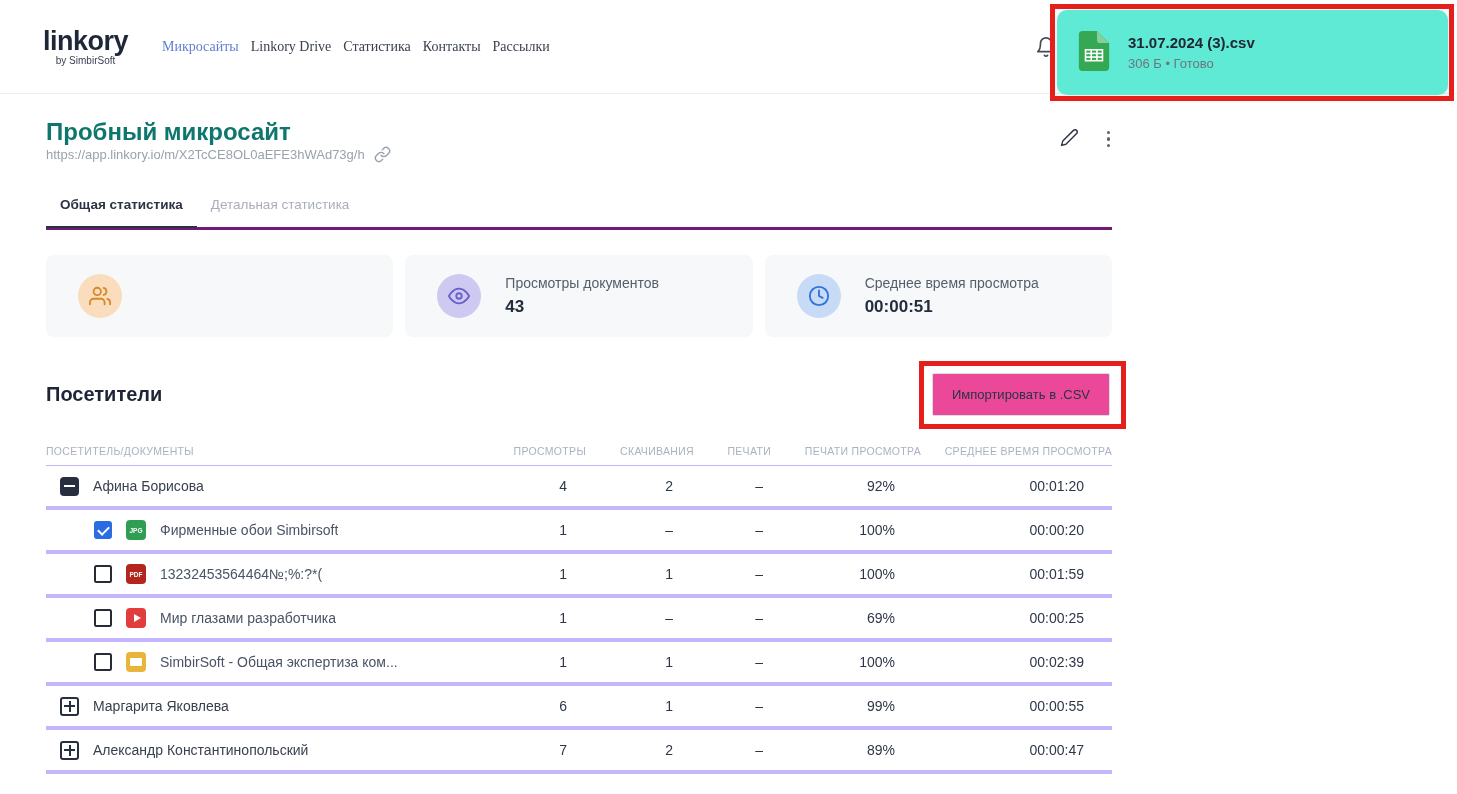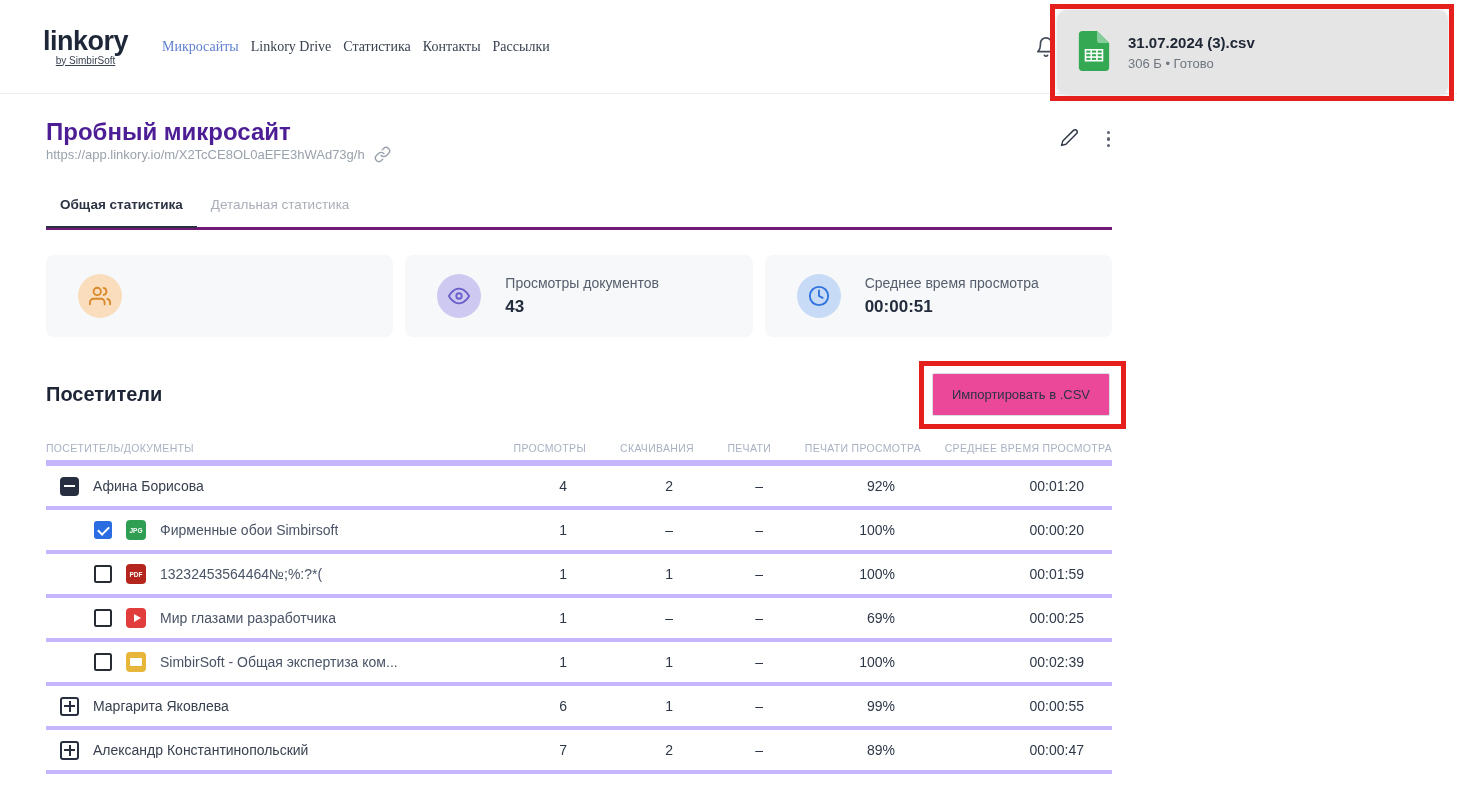--- a/index.html
+++ b/index.html
@@ -4,42 +4,42 @@
 <style>
   * { margin:0; padding:0; box-sizing:border-box; }
   html,body { background:#fff; }
   body { font-family:"Liberation Sans","DejaVu Sans",sans-serif; color:#2a3344; }
   .screen { position:relative; width:1457px; height:794px; background:#fff; overflow:hidden; }
 
   
   .topbar { height:94px; display:flex; align-items:center; padding:0 43px; border-bottom:1px solid #eceef1; background:#fff;text-align:center; }
   .logo { margin-right:34px; cursor:pointer; }
   .logo-word { font-size:27px; font-weight:700; color:#1e2738; letter-spacing:-0.5px; line-height:1; }
-  .logo-tag { font-size:10px; color:#3a4150; margin-top:0;text-decoration:underline; }
+  .logo-tag { font-size:10px; color:#3a4150; margin-top:0; }
   .nav { display:flex; gap:12px; align-items:center;font-family:Liberation Serif, serif; }
   .nav-item { font-size:14px; color:#39414f; cursor:pointer; }
   .nav-item.active { color:#5f7fd0; }
 
   
   .bell { position:absolute; left:1035px; top:36px; z-index:1; cursor:pointer; }
 
   
   .anno-frame { position:absolute; border:5px solid var(--anno,#e41f1c); z-index:3; pointer-events:none; }
   .frame-notif { left:1050px; top:4px; width:404px; height:97px; }
-  .notification { position:absolute; left:1057px; top:10px; width:391px; height:85px; background:#e5e5e5;
+  .notification { position:absolute; left:1057px; top:10px; width:391px; height:85px; background:#5eead4;
                   border-radius:10px; box-shadow:0 1px 8px rgba(40,50,70,.16); display:flex; align-items:center;
                   padding:0 18px 0 20px; gap:17px; z-index:2; cursor:pointer; }
   .notif-title { font-size:15px; font-weight:700; color:#202836; }
   .notif-meta { font-size:13px; color:#6e757f; margin-top:5px; }
 
   
   .container { width:1066px; margin-left:46px; }
 
   .title-row { position:relative; margin-top:24px; }
-  .page-title { font-size:24px; font-weight:700; color:#4c1d95; letter-spacing:0; }
+  .page-title { font-size:24px; font-weight:700; color:#0f766e; letter-spacing:0; }
   .url-row { display:flex; align-items:center; gap:9px; margin-top:0; }
   .page-url { font-size:13px; color:#9aa2ac; }
   .link-btn { display:flex; cursor:pointer; }
   .title-actions { position:absolute; right:0; top:10px; display:flex; align-items:center; gap:26px; }
   .icon-btn { background:none; border:none; display:flex; align-items:center; cursor:pointer; padding:0; }
   .kebab { display:flex; flex-direction:column; gap:3px; padding:2px; }
   .kebab i { width:3.5px; height:3.5px; border-radius:50%; background:#5b626e; }
 
   
   .tabs { display:flex; margin-top:34px; border-bottom:3px solid #701a75; }
@@ -57,21 +57,21 @@
   .section-row { display:flex; justify-content:space-between; align-items:center; margin-top:36px; }
   .section-title { font-size:20px; font-weight:700; color:#1d2536; }
   .import-wrap { position:relative; margin-right:2px; }
   .import-btn { background:#ec4899; border:1px solid #d9dde2; border-radius:2px; padding:13px 19px; font-size:13px; color:#2a3344;
                 font-family:inherit; cursor:pointer; }
   .frame-btn { left:-13px; top:-12px; right:-16px; bottom:-13px; position:absolute; border:5px solid var(--anno,#e41f1c); pointer-events:none; }
 
   
   .table { margin-top:20px; }
   .trow, .thead { display:grid; grid-template-columns:minmax(0,1fr) 115px 108px 77px 150px 191px; align-items:center; }
-  .thead { height:30px; border-bottom:6px solid #c4b5fd; }
+  .thead { height:30px; border-bottom:1px solid #c4b5fd; }
   .th { font-size:10.5px; color:#a9b2c2; letter-spacing:.03em; text-align:right; }
   .th.first { text-align:left; }
   .trow { height:44px; border-bottom:4px solid #c4b5fd; }
   .td { font-size:14px; color:#2e3748; text-align:right; }
   .td.c1 { padding-right:19px; } .td.c2 { padding-right:21px; } .td.c3 { padding-right:8px; }
   .td.c4 { padding-right:26px; } .td.c5 { padding-right:28px; }
   .name-cell { display:flex; align-items:center; gap:14px; padding-left:14px; overflow:hidden; }
   .name-cell.doc { padding-left:48px; }
   .visitor-name { font-size:14px; color:#39404f; white-space:nowrap; }
   .doc-name { font-size:14px; color:#4a5466; white-space:nowrap; overflow:hidden; text-overflow:ellipsis; }

